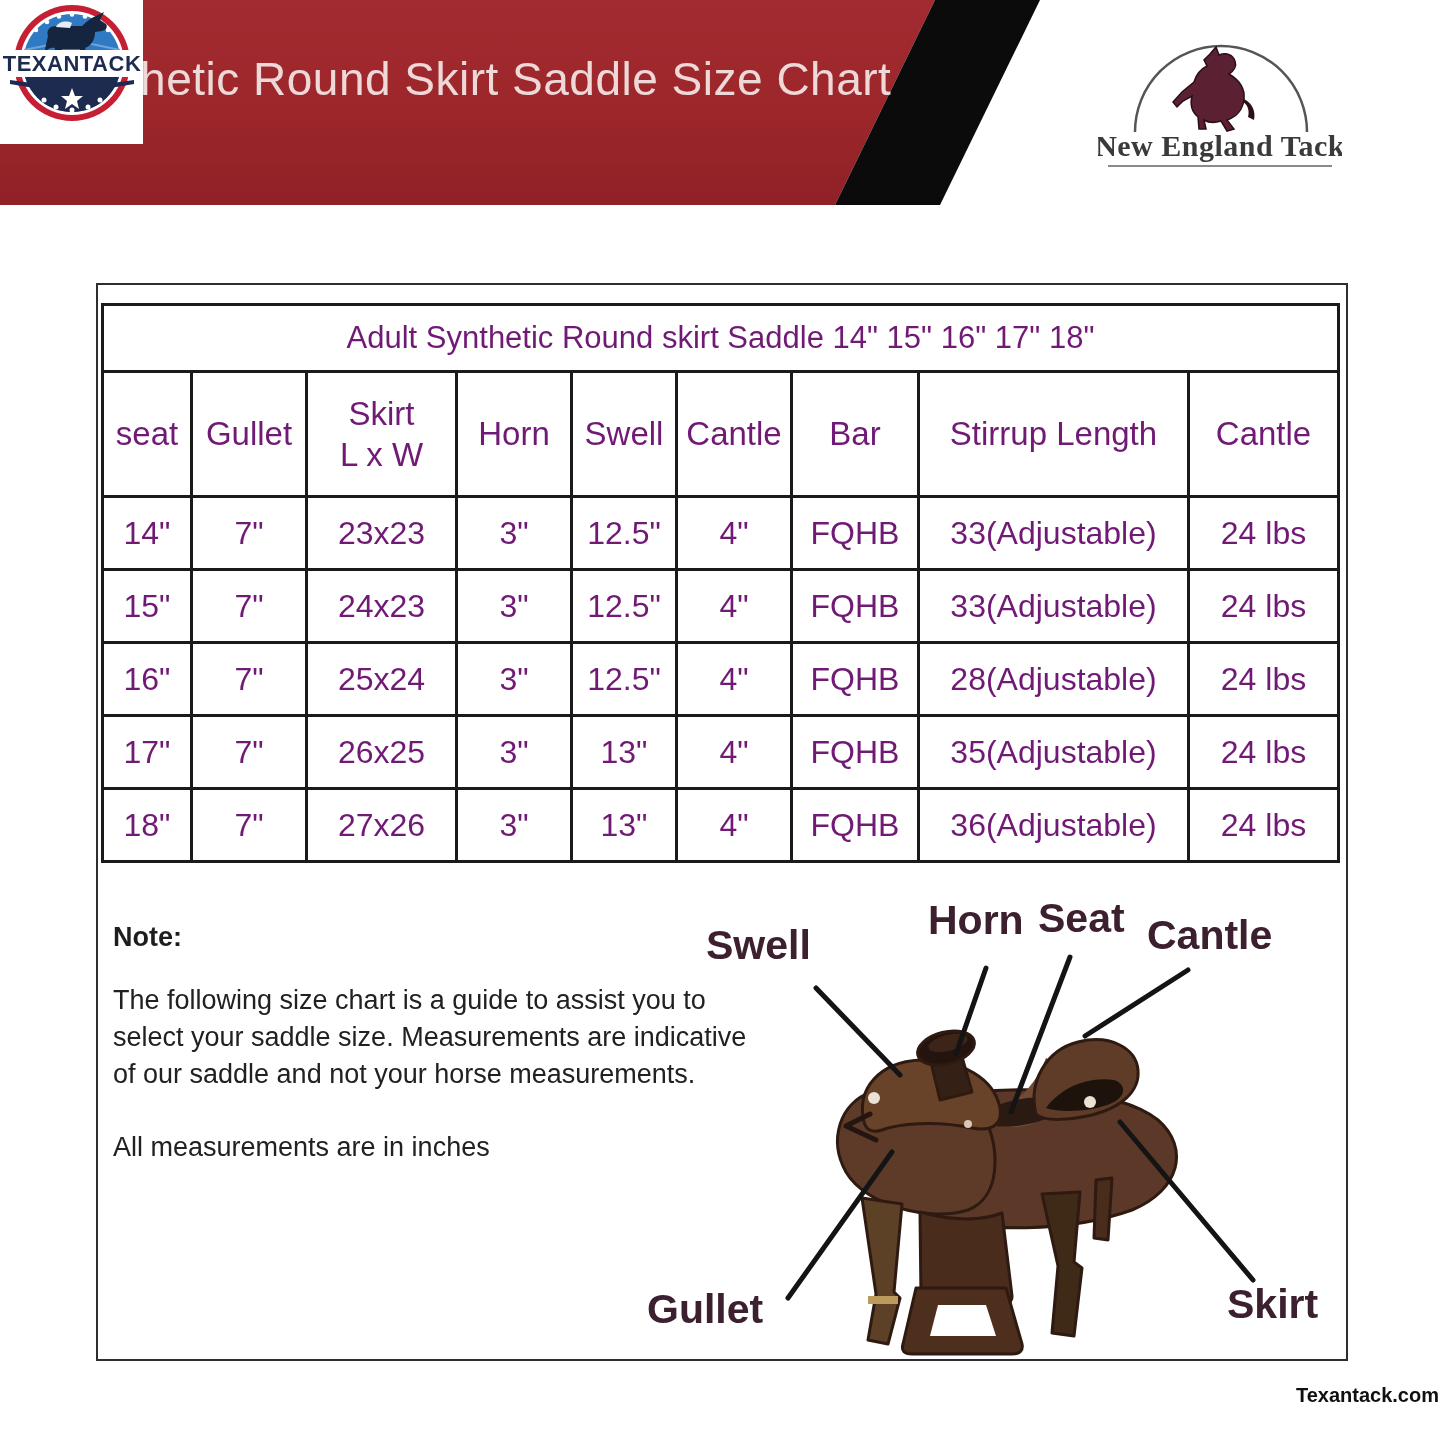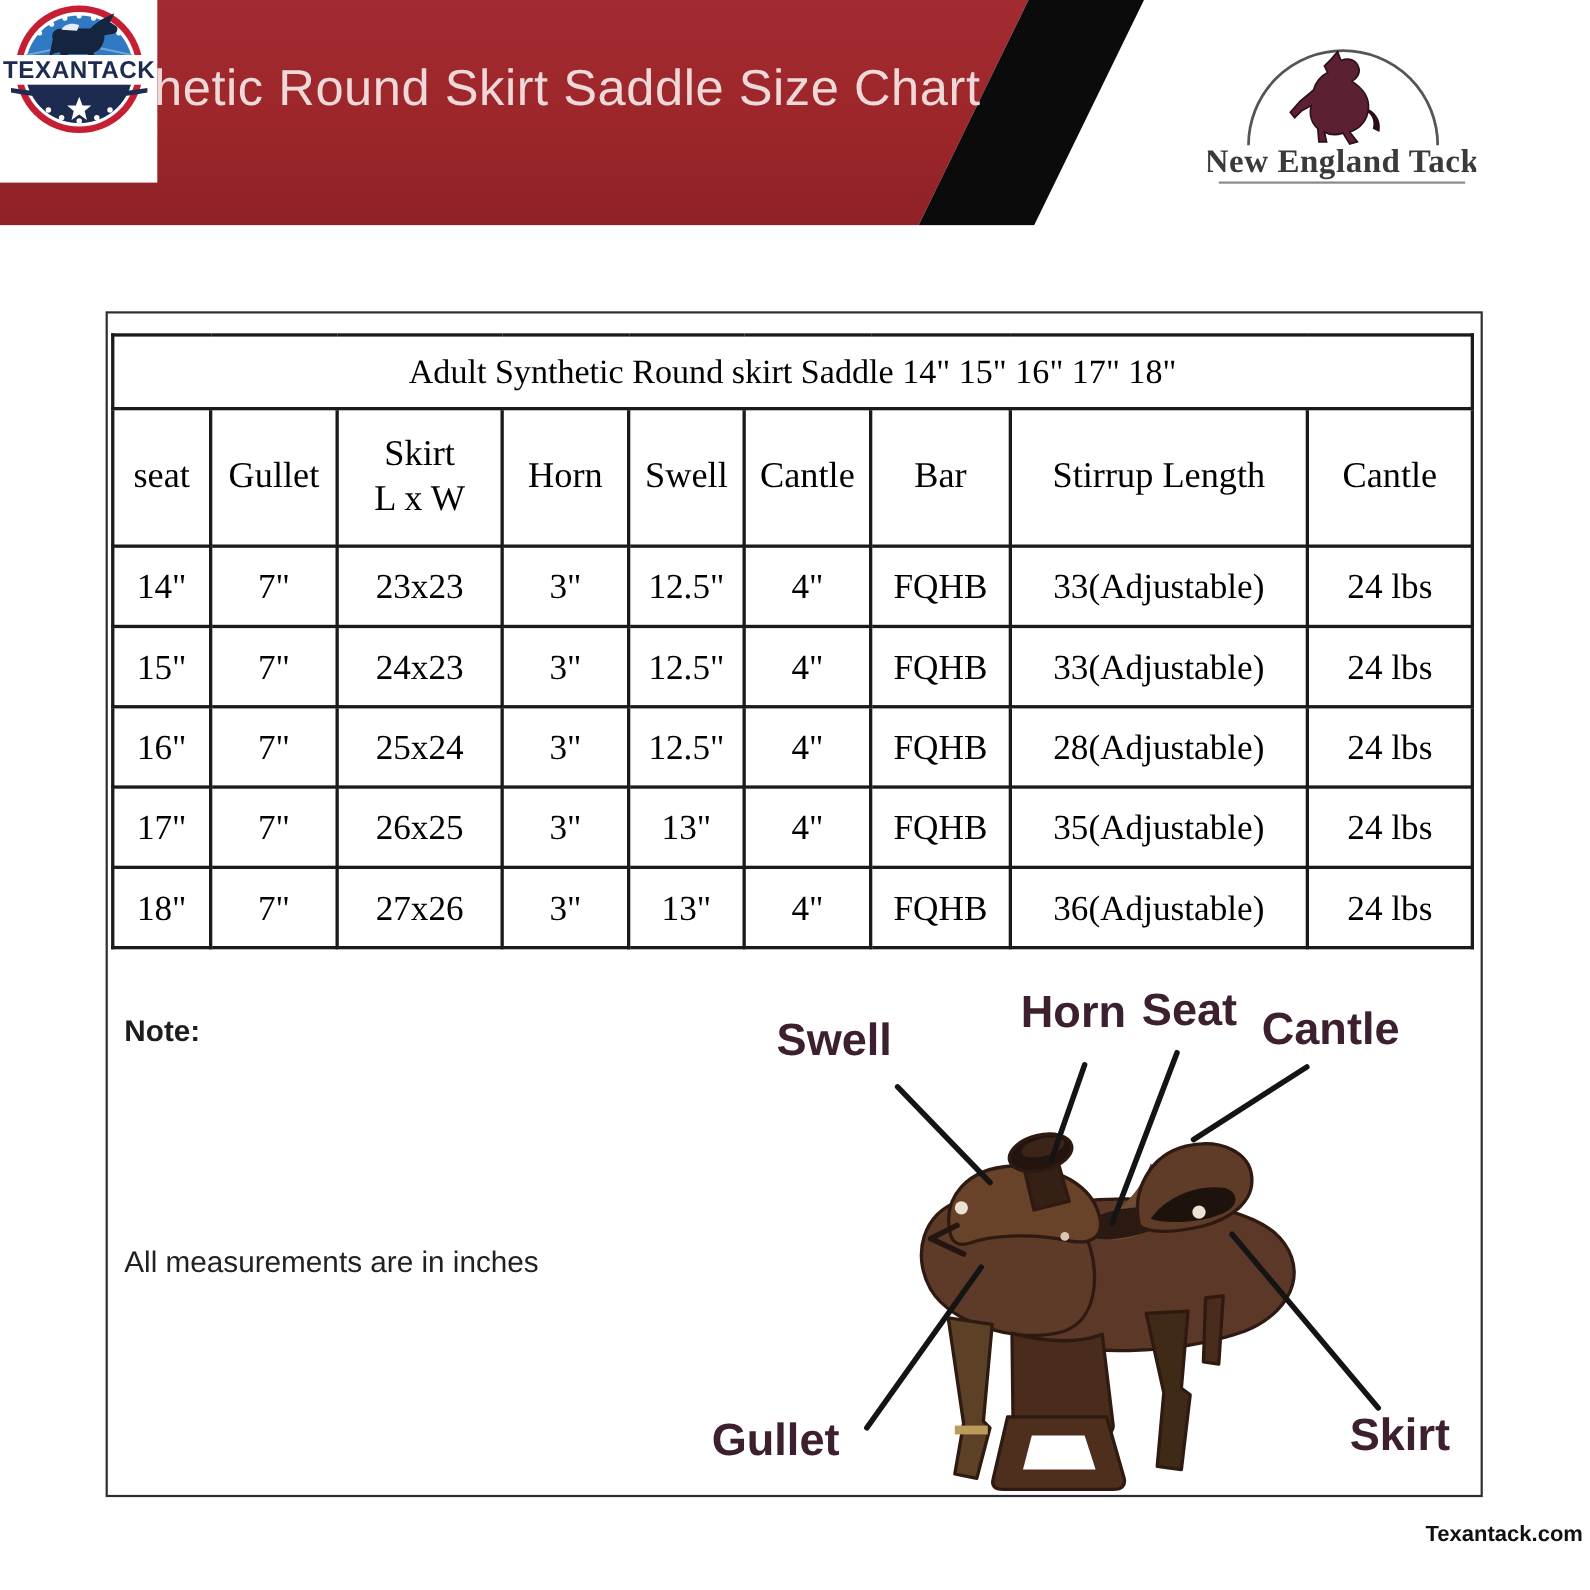--- a/index.html
+++ b/index.html
@@ -7,32 +7,32 @@
         font-family:"Liberation Sans",sans-serif;}
 
   
   .banner{position:absolute;left:0;top:0;width:1445px;height:205px;}
   .banner-red{position:absolute;inset:0;background:linear-gradient(180deg,#a12b30 0%,#9c262a 55%,#8f2127 100%);
         clip-path:polygon(0 0,935px 0,835px 100%,0 100%);z-index:1;}
   .banner-black{position:absolute;inset:0;background:#0b0b0b;
         clip-path:polygon(935px 0,1040px 0,940px 100%,835px 100%);z-index:1;}
   .banner-title{position:absolute;left:46px;top:52px;z-index:2;font-size:46px;font-weight:400;
         color:#efd8d8;letter-spacing:0.5px;white-space:nowrap;}
-  .texantack-box{position:absolute;left:0;top:0;width:143px;height:166px;background:#ffffff;z-index:3;}
+  .texantack-box{position:absolute;left:0;top:0;width:143px;height:144px;background:#ffffff;z-index:3;}
   .texantack-box svg{display:block;width:143px;height:142px;}
   .net-logo{position:absolute;left:1098px;top:24px;width:244px;height:150px;z-index:2;}
   .net-logo svg{display:block;width:244px;height:150px;}
 
   
   .content-box{position:absolute;left:96px;top:283px;width:1248px;height:1074px;
         border:2px solid #2e2e2e;background:#ffffff;}
 
   
   table.size-table{position:absolute;left:101px;top:303px;border-collapse:collapse;table-layout:fixed;
-        background:#fff;color:#000000;z-index:4;font-family:Liberation Serif, serif;}
+        background:#fff;color:#701a75;z-index:4;}
   .size-table th,.size-table td{border:3px solid #1a1a1a;text-align:center;vertical-align:middle;
         padding:0;font-weight:400;}
   .size-table tr.t-title th{height:64px;font-size:31px;}
   .size-table tr.t-head th{height:122px;font-size:33px;line-height:1.25;}
   .size-table tr.t-row td{height:70px;font-size:32px;}
 
   
   .note-heading{position:absolute;left:113px;top:922px;font-size:27px;font-weight:700;color:#1d1d1d;z-index:4;}
   .note-body{position:absolute;left:113px;top:982px;margin:0;font-size:27px;line-height:37px;color:#212121;
         white-space:pre-line;z-index:4;}
@@ -204,20 +204,23 @@
           <td>13"</td>
           <td>4"</td>
           <td>FQHB</td>
           <td>36(Adjustable)</td>
           <td>24 lbs</td>
         </tr>
       </tbody>
     </table>
 
   <div class="note-heading">Note:</div>
+  <p class="note-body">The following size chart is a guide to assist you to
+select your saddle size. Measurements are indicative
+of our saddle and not your horse measurements.</p>
   <p class="note-units">All measurements are in inches</p>
 
   <svg class="diagram-svg" viewBox="0 0 1445 1445">
     <g stroke="#2e1a10" stroke-width="3" stroke-linejoin="round">
 
       <path d="M930 1100 C1010 1082 1118 1088 1158 1120 C1190 1148 1180 1190 1132 1210 C1070 1232 980 1234 930 1214 C890 1198 880 1130 930 1100 Z" fill="#5b3827"></path>
 
       <path d="M872 1092 C840 1102 828 1140 846 1172 C866 1206 930 1222 968 1210 C1000 1198 1002 1150 982 1112 C958 1078 904 1078 872 1092 Z" fill="#5e3b29"></path>
 
       <path d="M986 1118 C1004 1130 1026 1130 1044 1118 C1058 1108 1068 1090 1072 1072 L1046 1058 C1036 1086 1014 1106 986 1118 Z" fill="#6f4a34" stroke="none"></path>

